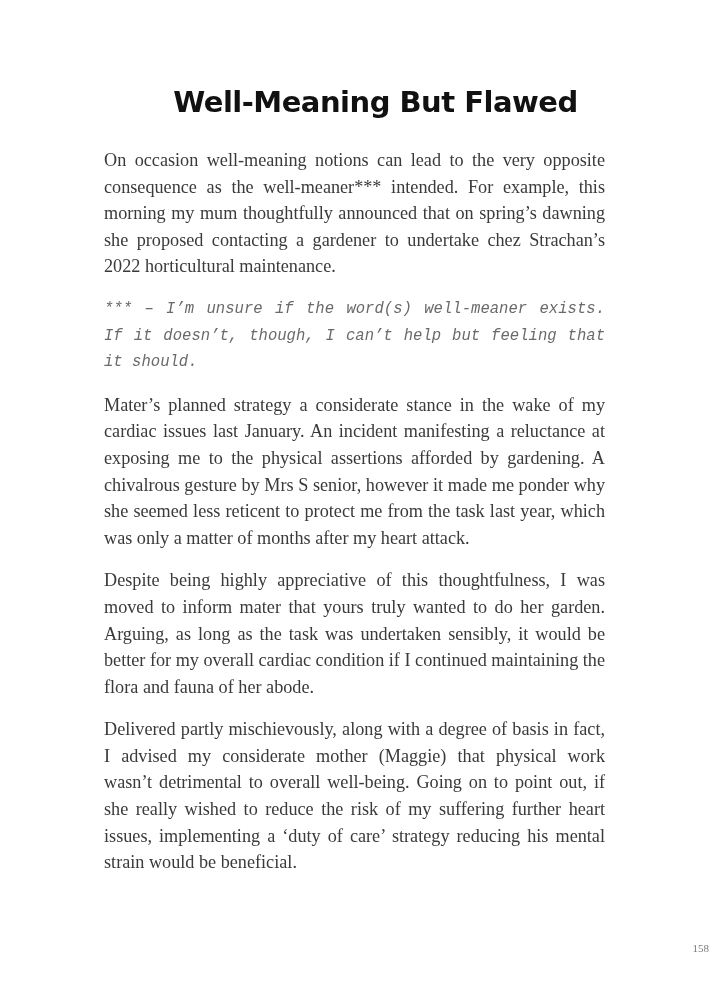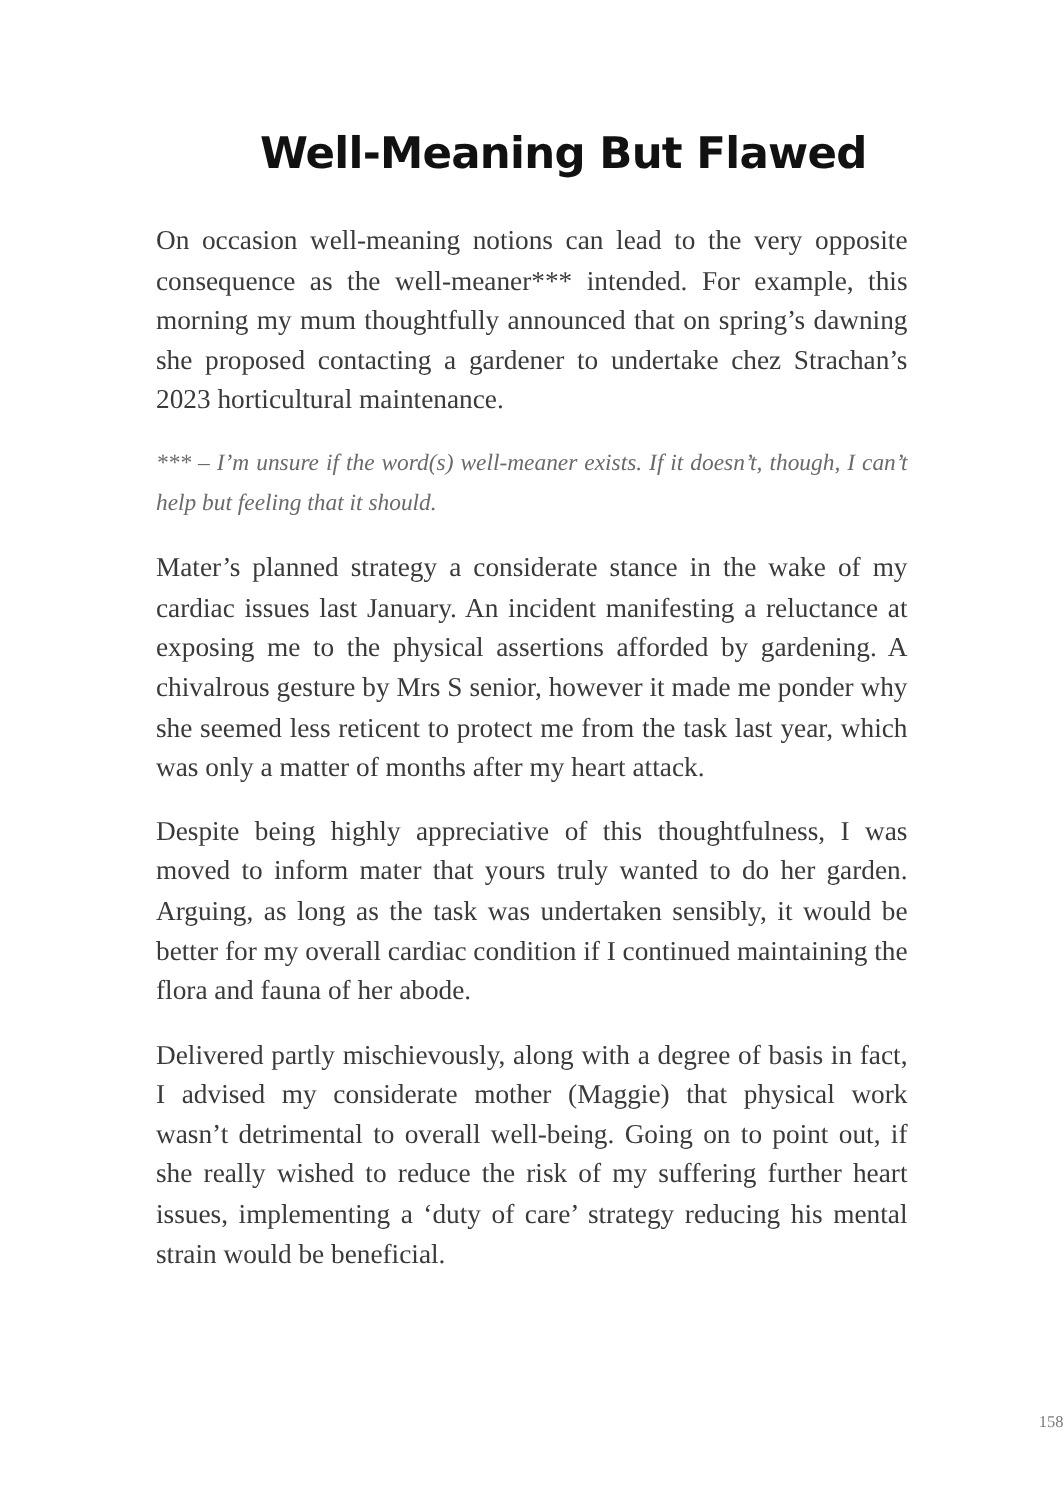--- a/index.html
+++ b/index.html
@@ -46,21 +46,21 @@
       color: #3a3a3a;
     }
     .body-text p {
       margin: 0 0 16px 0;
       text-align: justify;
       text-align-last: left;
     }
     .body-text p.footnote {
       font-style: italic;
       color: #6a6a6a;
-      font-family: Liberation Serif, serif;
+      font-family: Liberation Mono, monospace;
       font-size: 15.6px;
       line-height: 26.6px;
       margin-bottom: 16px;
     }
     .page-number {
       position: absolute;
       top: 942px;
       left: 0;
       width: 709px;
       text-align: right;
@@ -69,21 +69,21 @@
       color: #7a7a7a;
     }
   </style>
 </head>
 <body>
 
 <div class="page">
   <h1 class="title">Well-Meaning But Flawed</h1>
 
   <div class="body-text">
-    <p>On occasion well-meaning notions can lead to the very opposite consequence as the well-meaner*** intended. For example, this morning my mum thoughtfully announced that on spring’s dawning she proposed contacting a gardener to undertake chez Strachan’s 2023 horticultural maintenance.</p>
+    <p>On occasion well-meaning notions can lead to the very opposite consequence as the well-meaner*** intended. For example, this morning my mum thoughtfully announced that on spring’s dawning she proposed contacting a gardener to undertake chez Strachan’s 2022 horticultural maintenance.</p>
     <p class="footnote">*** – I’m unsure if the word(s) well-meaner exists. If it doesn’t, though, I can’t help but feeling that it should.</p>
     <p>Mater’s planned strategy a considerate stance in the wake of my cardiac issues last January. An incident manifesting a reluctance at exposing me to the physical assertions afforded by gardening. A chivalrous gesture by Mrs S senior, however it made me ponder why she seemed less reticent to protect me from the task last year, which was only a matter of months after my heart attack.</p>
     <p>Despite being highly appreciative of this thoughtfulness, I was moved to inform mater that yours truly wanted to do her garden. Arguing, as long as the task was undertaken sensibly, it would be better for my overall cardiac condition if I continued maintaining the flora and fauna of her abode.</p>
     <p>Delivered partly mischievously, along with a degree of basis in fact, I advised my considerate mother (Maggie) that physical work wasn’t detrimental to overall well-being. Going on to point out, if she really wished to reduce the risk of my suffering further heart issues, implementing a ‘duty of care’ strategy reducing his mental strain would be beneficial.</p>
   </div>
 
   <div class="page-number">158</div>
 </div>
 
 </body></html>

